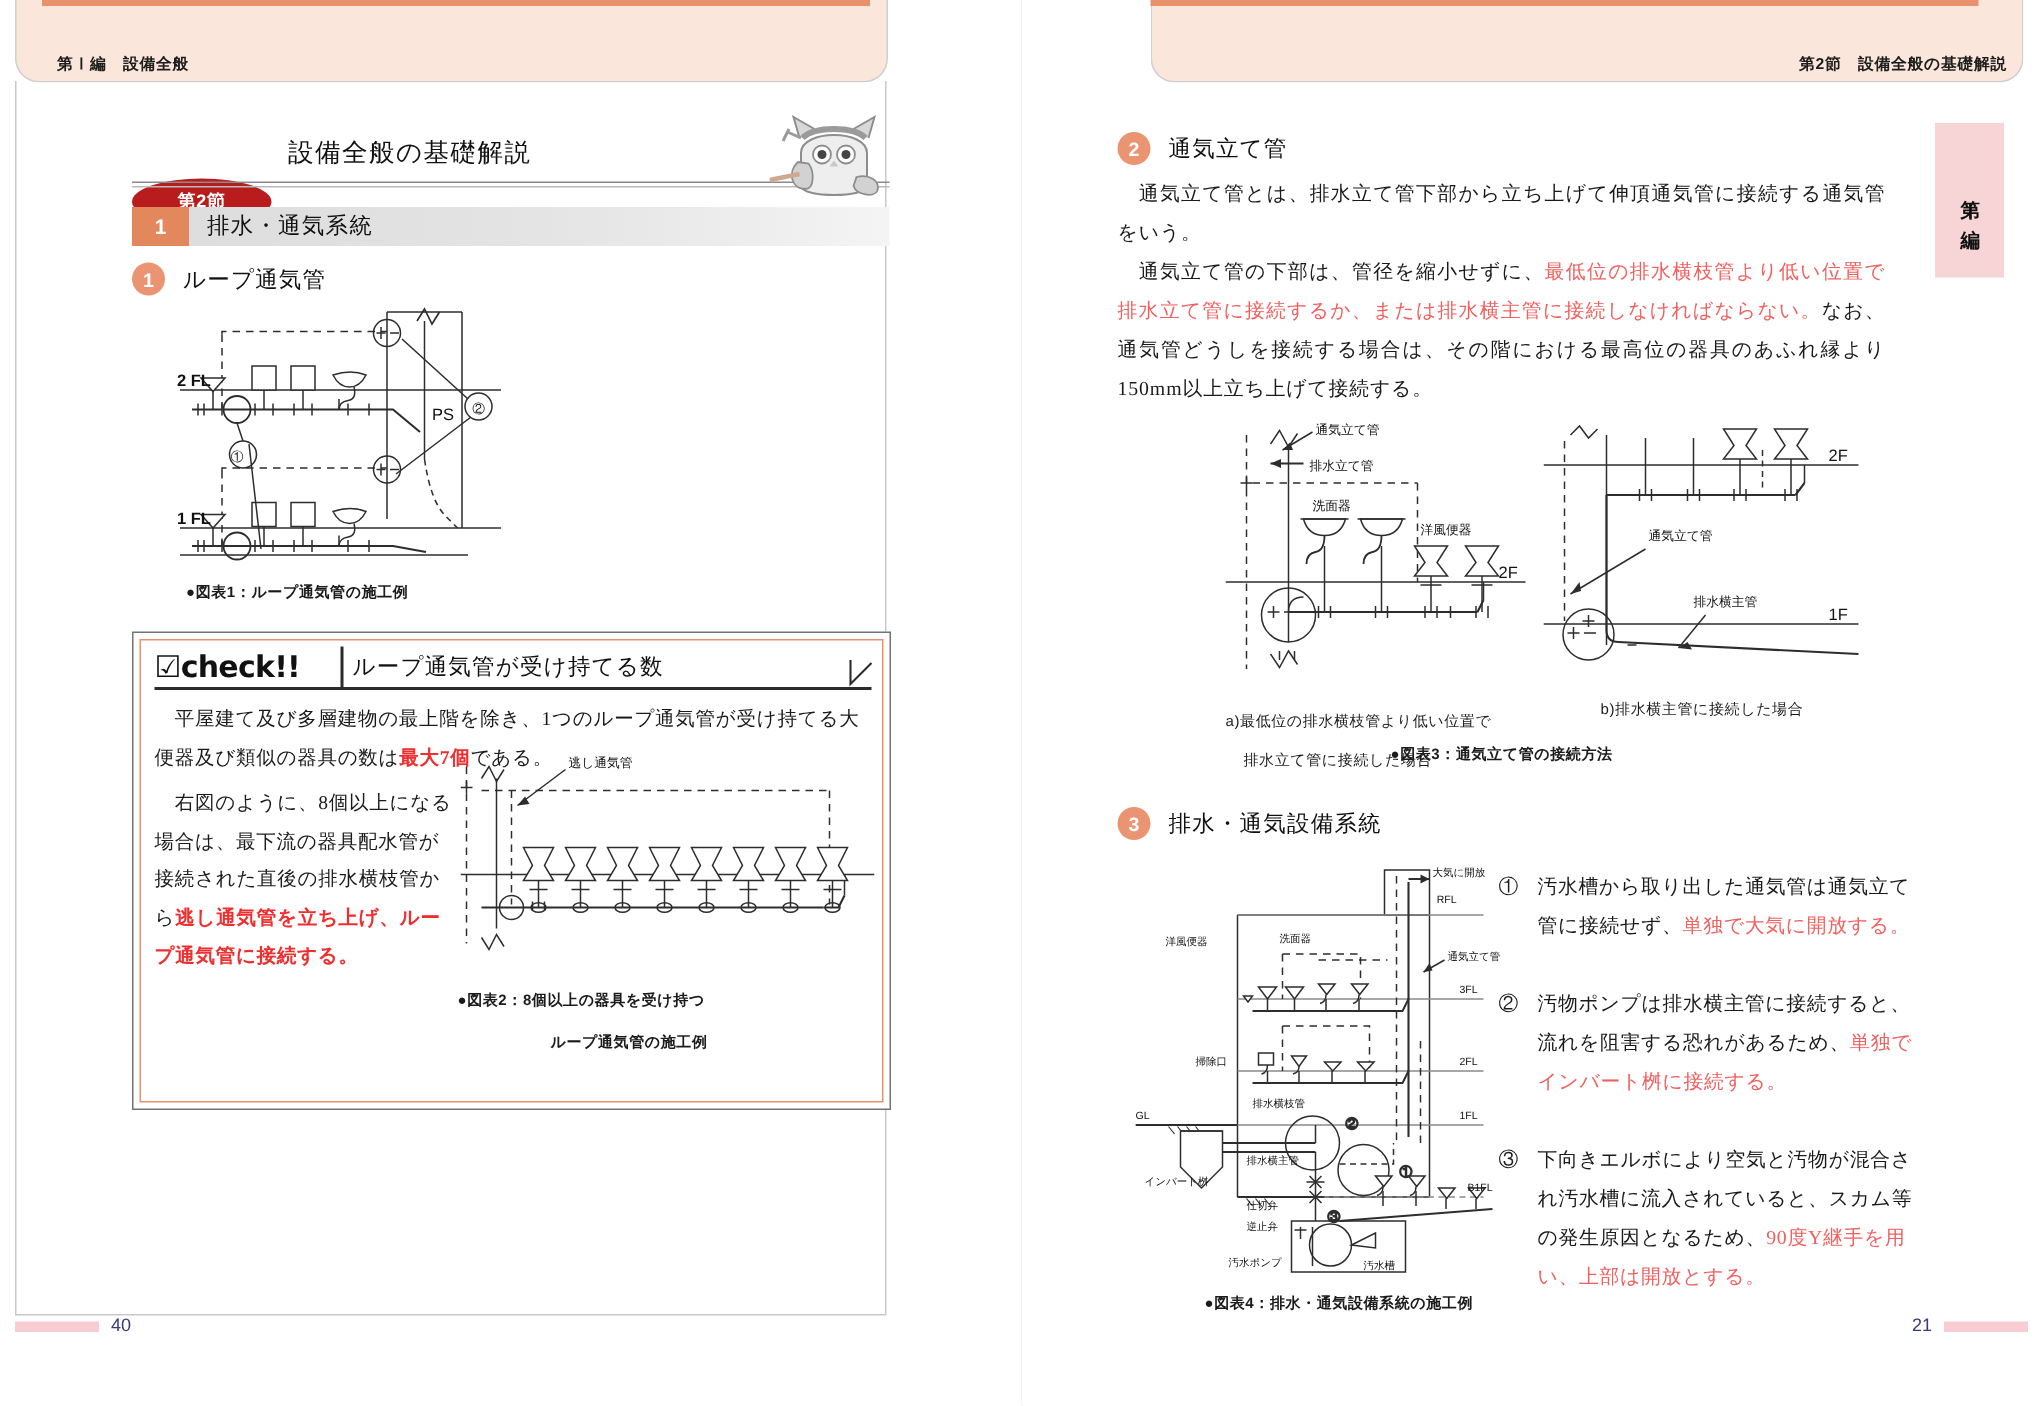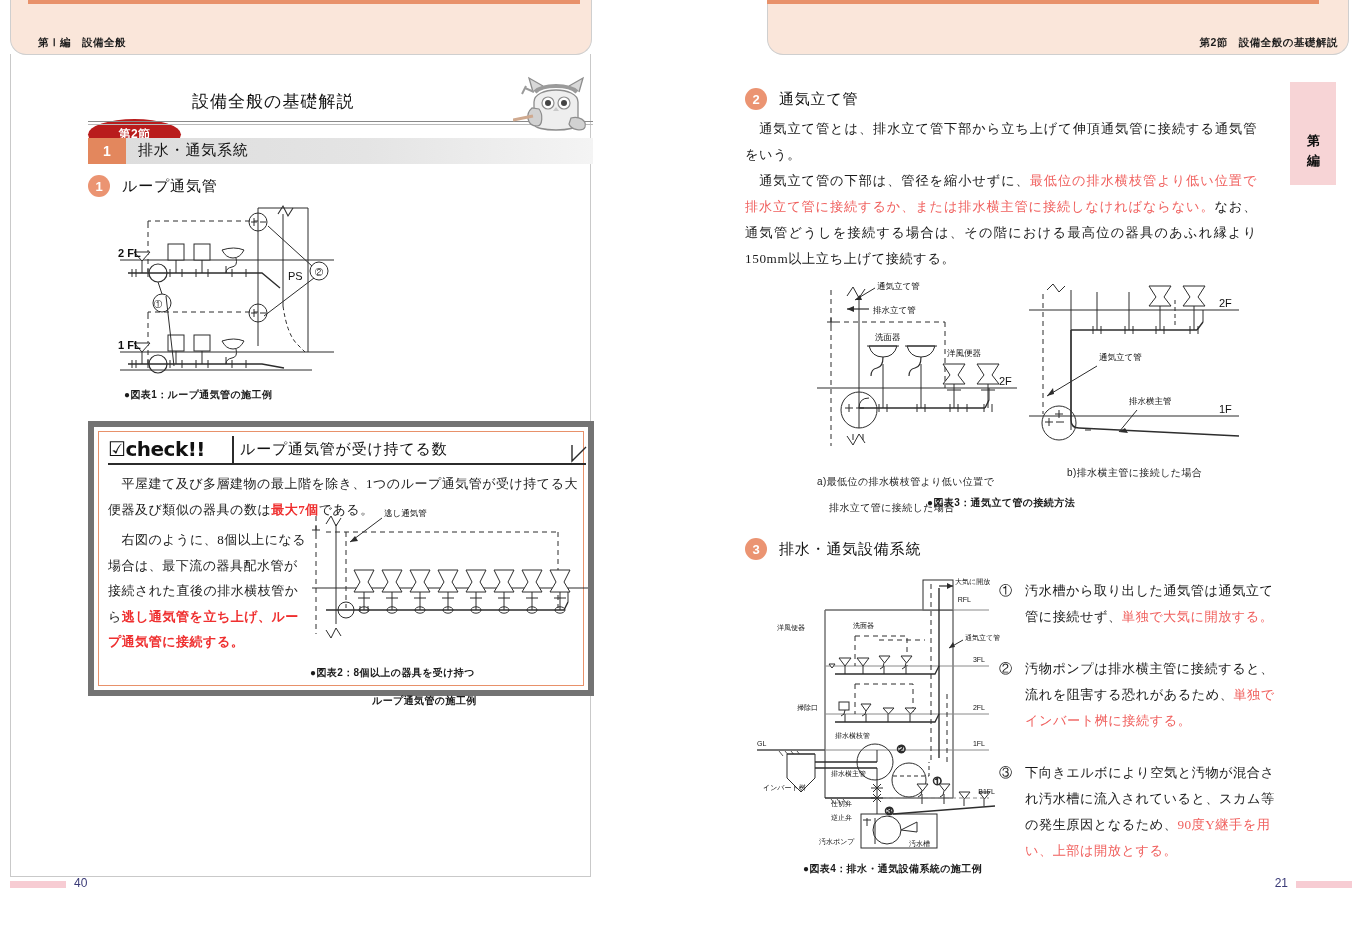--- a/index.html
+++ b/index.html
@@ -116,22 +116,22 @@
   
   .fig-cap {
     position:absolute;
     font-size:10px; font-weight:700; color:#1b1b1b;
     font-family:"Liberation Sans", sans-serif;
     letter-spacing:.4px; white-space:pre-line;
   }
 
   
   .check-box {
-    position:absolute; left:88px; top:421px; width:506px; height:275px;
-    border: 6px solid #737373; background:#fff; box-sizing:border-box;text-decoration:underline;
+    position:absolute; left:88px; top:421px; width:506px; height:319px;
+    border: 1px solid #737373; background:#fff; box-sizing:border-box;text-decoration:underline;
   }
   .check-box-inner {
     position:absolute; left:4px; top:4px; right:4px; bottom:4px;
     border:1px solid #e8916a;
   }
   .check-head {
     position:absolute; left:14px; top:10px; width:478px; height:27px;
   }
   .check-word {
     position:absolute; left:0; top:0;

